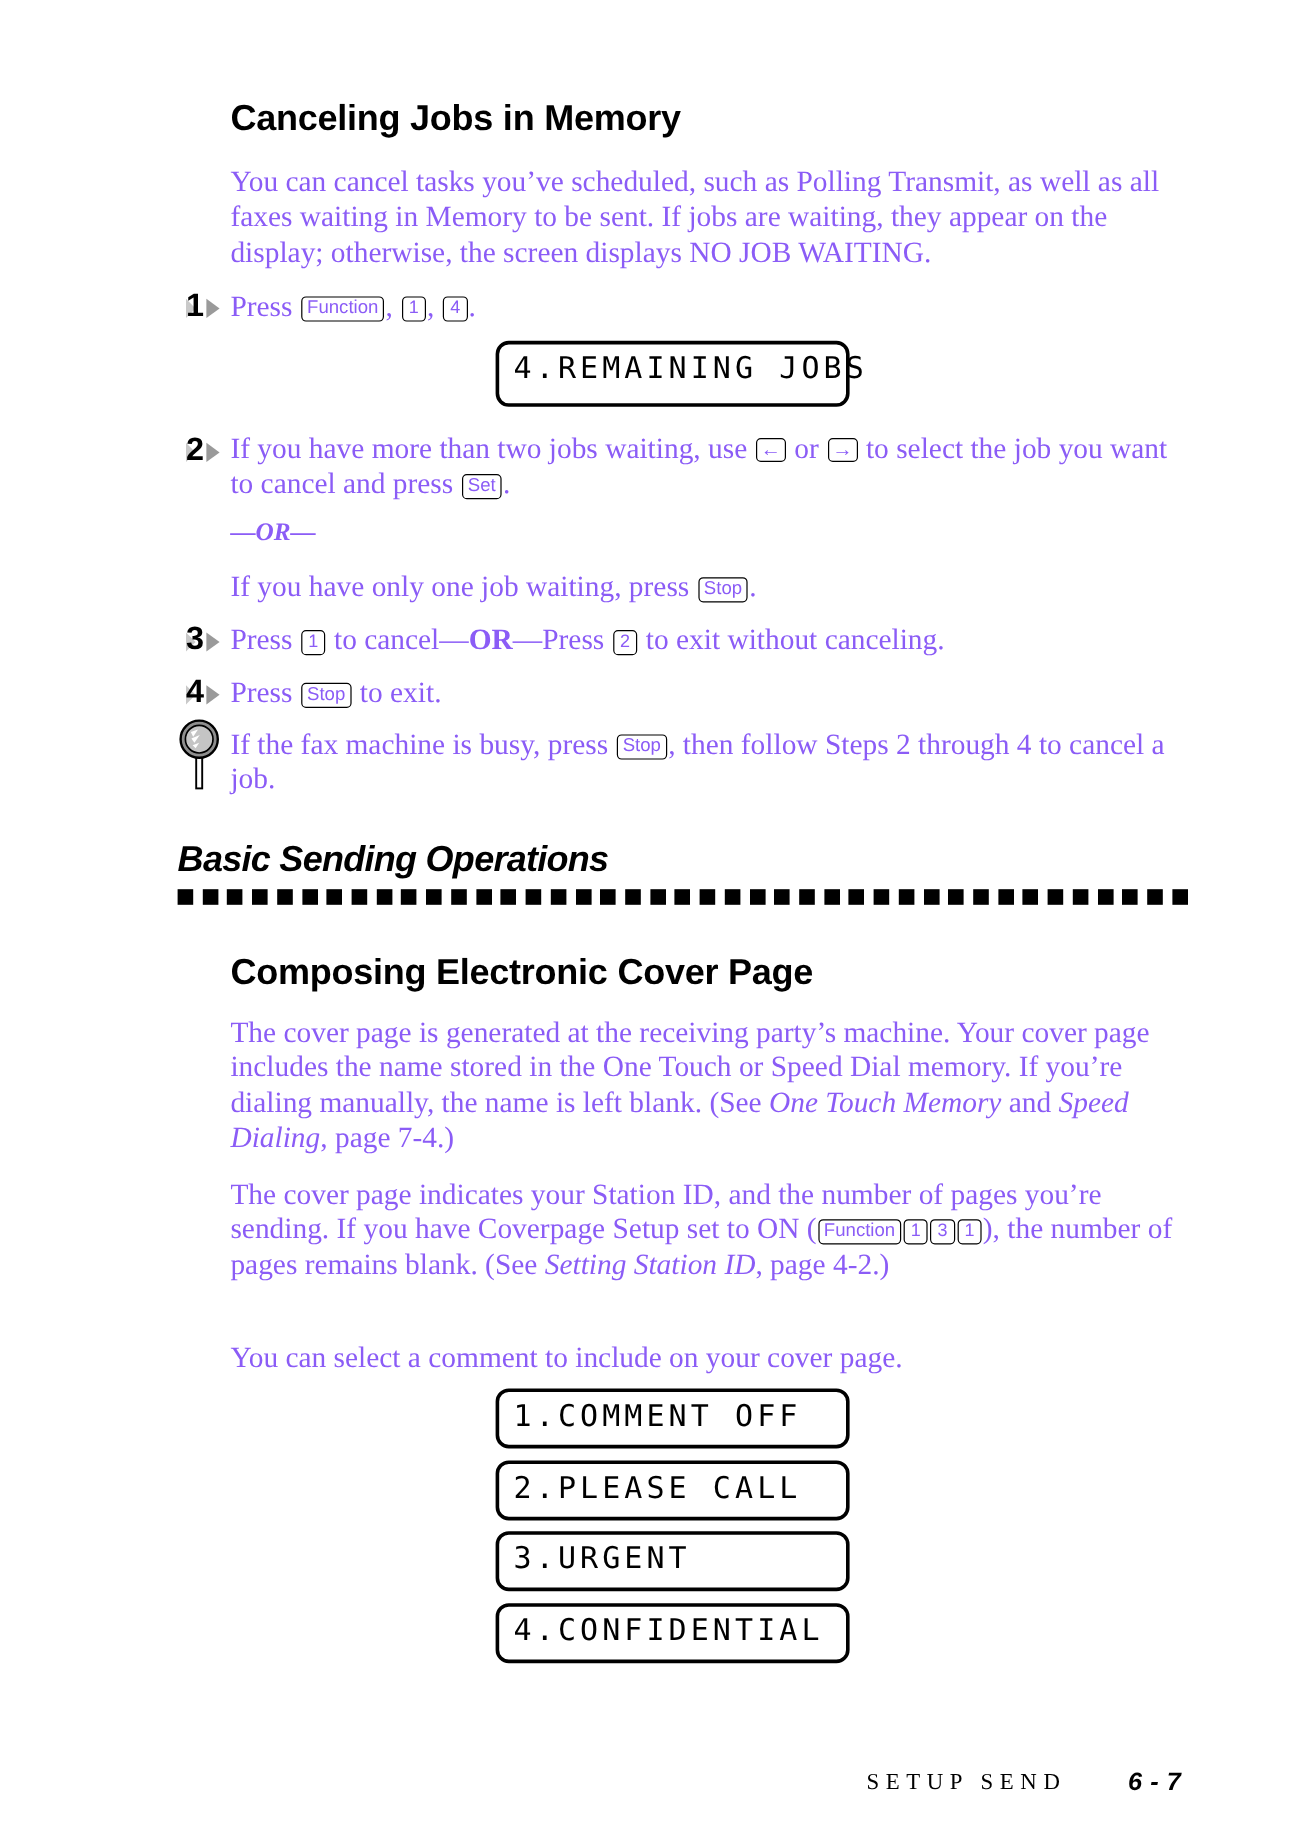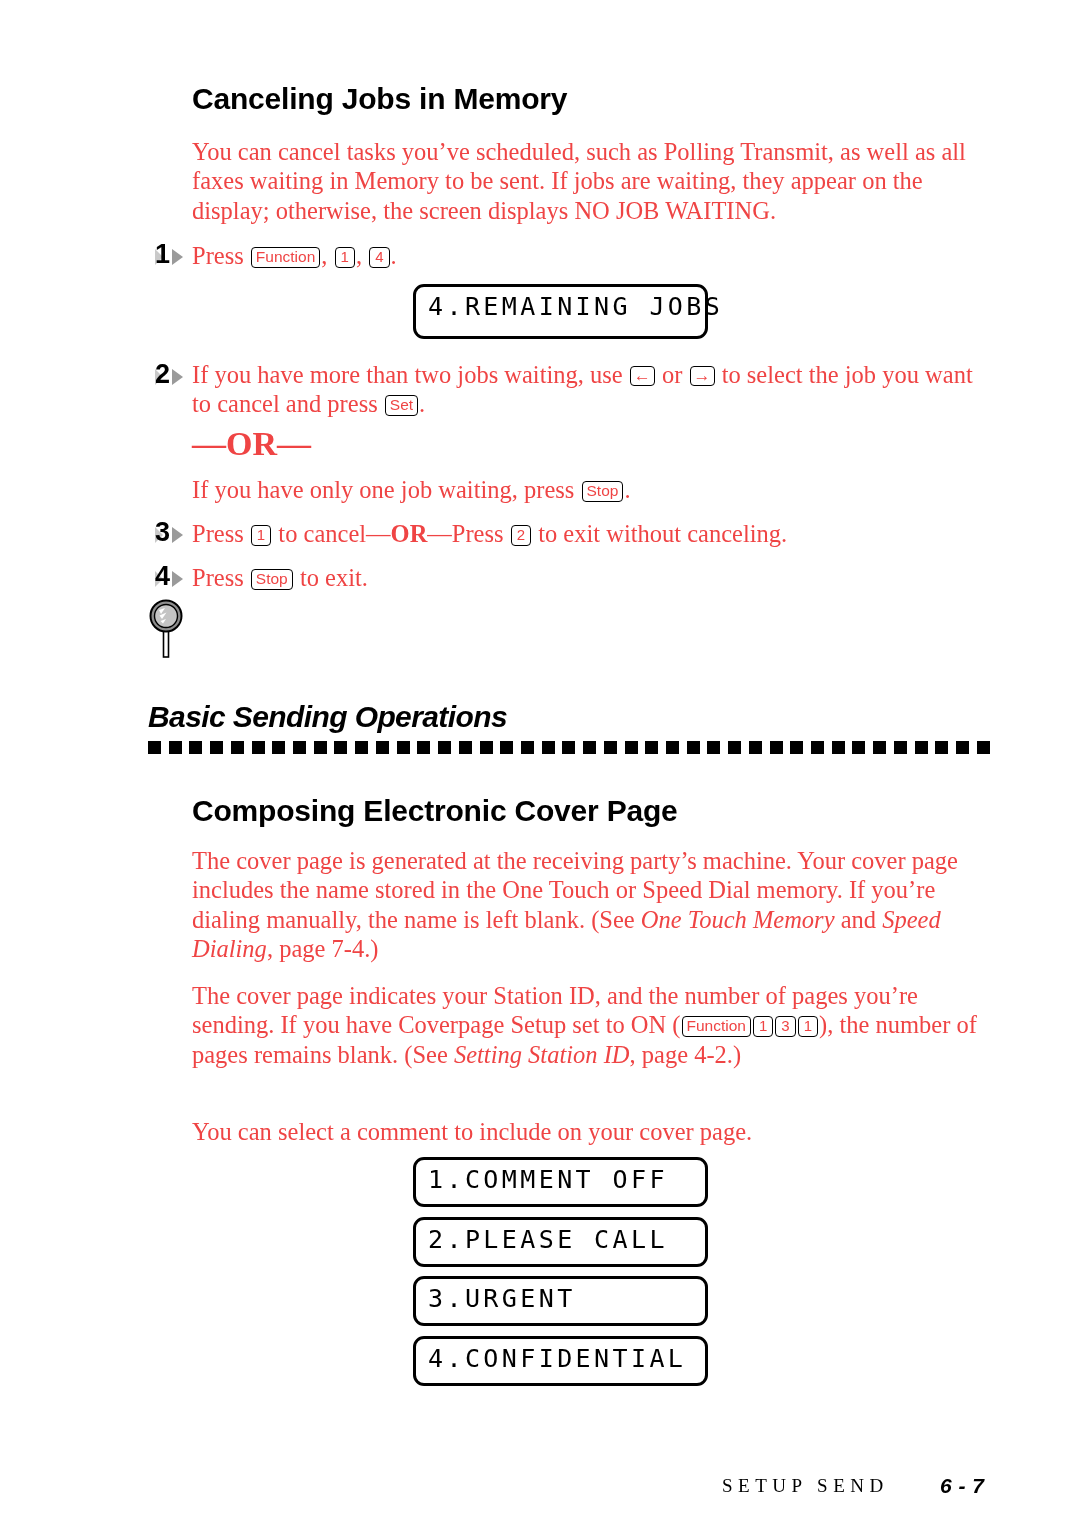--- a/index.html
+++ b/index.html
@@ -58,21 +58,21 @@
     height: 13px;
     background: #000;
     flex: 0 0 auto;
   }
 
   
   .para {
     position: absolute;
     font-size: 24.5px;
     line-height: 29.4px;
-    color: #ef4444;
+    color: #8b5cf6;
     text-align: left;
   }
   .para em { font-style: italic; }
   .para b  { font-weight: bold; }
 
   
   .step-marker {
     position: absolute;
     width: 34px;
     height: 28px;
@@ -200,21 +200,21 @@
     <div class="lcd-text">4.REMAINING JOBS</div>
   </div>
 
   <div class="step-marker" style="left:155px; top:364px;">
     <span class="tri-back"></span>
     <span class="num">2</span>
     <span class="tri"></span>
   </div>
   <div class="para" style="left:192px; top:360px; width:790px;"><span>If you have more than two jobs waiting, use </span><span class="key arrow">←</span><span> or </span><span class="key arrow">→</span><span> to select the job you want to cancel and press </span><span class="key">Set</span><span>.</span></div>
 
-  <div class="para" style="left:192px; top:429px; width:400px; font-weight:bold; font-size:34px;">—OR—</div>
+  <div class="para" style="left:192px; top:429px; width:400px; font-weight:bold; font-size:21px;font-style:italic;">—OR—</div>
 
   <div class="para" style="left:192px; top:475px; width:790px;"><span>If you have only one job waiting, press </span><span class="key">Stop</span><span>.</span></div>
 
   <div class="step-marker" style="left:155px; top:522px;">
     <span class="tri-back"></span>
     <span class="num">3</span>
     <span class="tri"></span>
   </div>
   <div class="para" style="left:192px; top:519px; width:790px;"><span>Press </span><span class="key num">1</span><span> to cancel—</span><b>OR</b><span>—Press </span><span class="key num">2</span><span> to exit without canceling.</span></div>
 
@@ -228,20 +228,21 @@
   <div class="note-icon" style="left:146px; top:598px;">
     <svg viewBox="0 0 40 62" width="40" height="62">
       <rect x="17.5" y="33" width="5" height="26" fill="#ffffff" stroke="#000000" stroke-width="1.6"></rect>
       <circle cx="20" cy="18" r="15.5" fill="#8e8e8e" stroke="#000000" stroke-width="2"></circle>
       <circle cx="20" cy="18" r="11.5" fill="#c4c4c4" stroke="#000000" stroke-width="1.4"></circle>
       <path d="M13 12 L19 10 L15 16 Z" fill="#ffffff"></path>
       <path d="M13.5 17.5 L20.5 14.5 L16 21 Z" fill="#ffffff"></path>
       <path d="M14.5 23 L20 21 L17 25.5 Z" fill="#ffffff"></path>
     </svg>
   </div>
+  <div class="para" style="left:192px; top:606px; width:790px;"><span>If the fax machine is busy, press </span><span class="key">Stop</span><span>, then follow Steps 2 through 4 to cancel a job.</span></div>
 
   <div class="h1-section" style="left:148px; top:700px;">Basic Sending Operations</div>
 
   <div class="square-rule" style="left:148px; top:741px; width:842px;">
     <i></i>
       <i></i>
       <i></i>
       <i></i>
       <i></i>
       <i></i>

